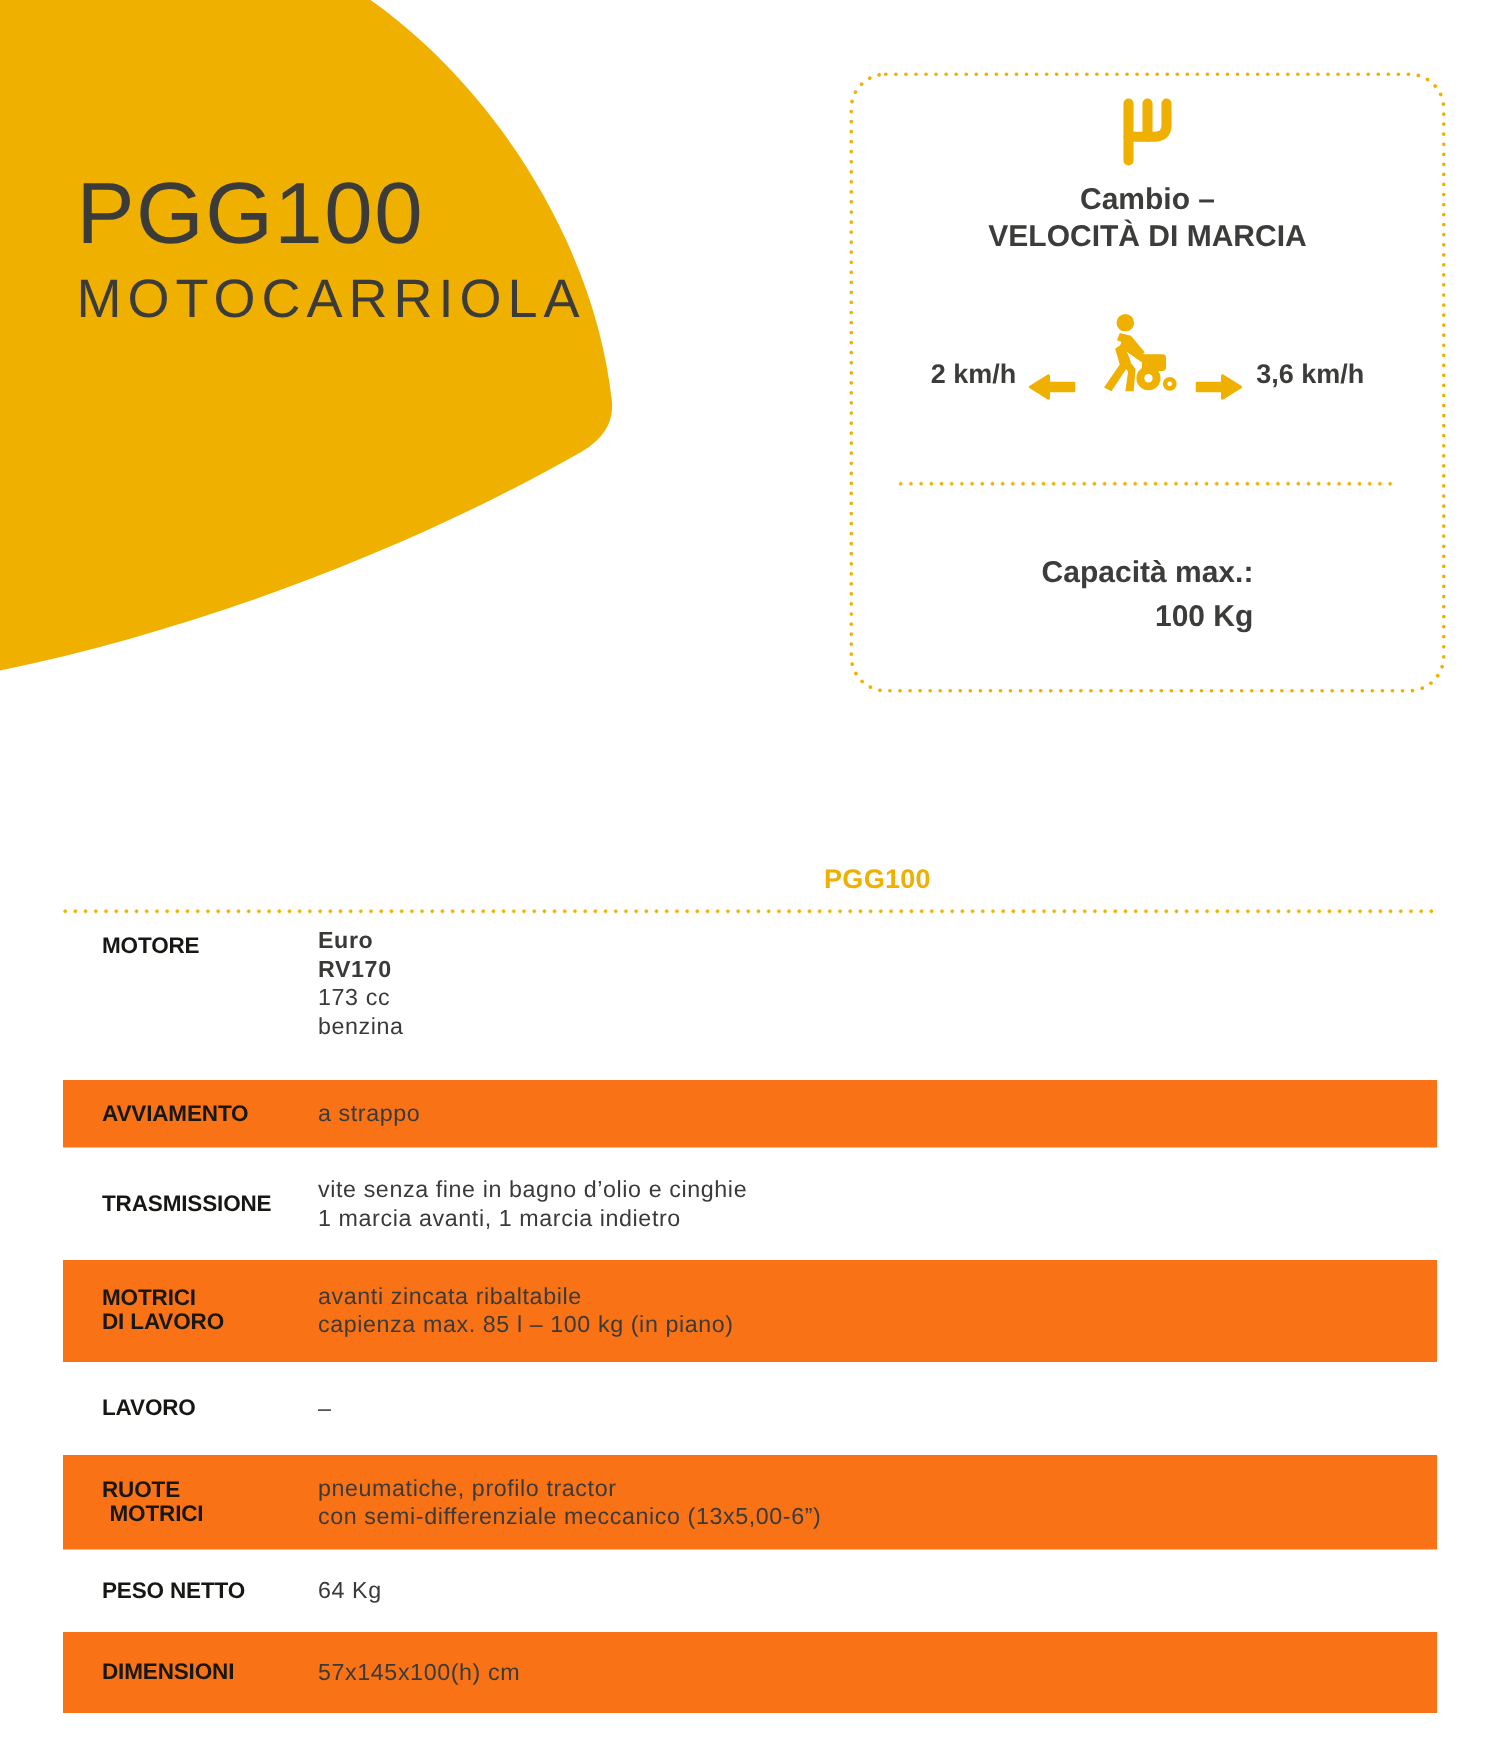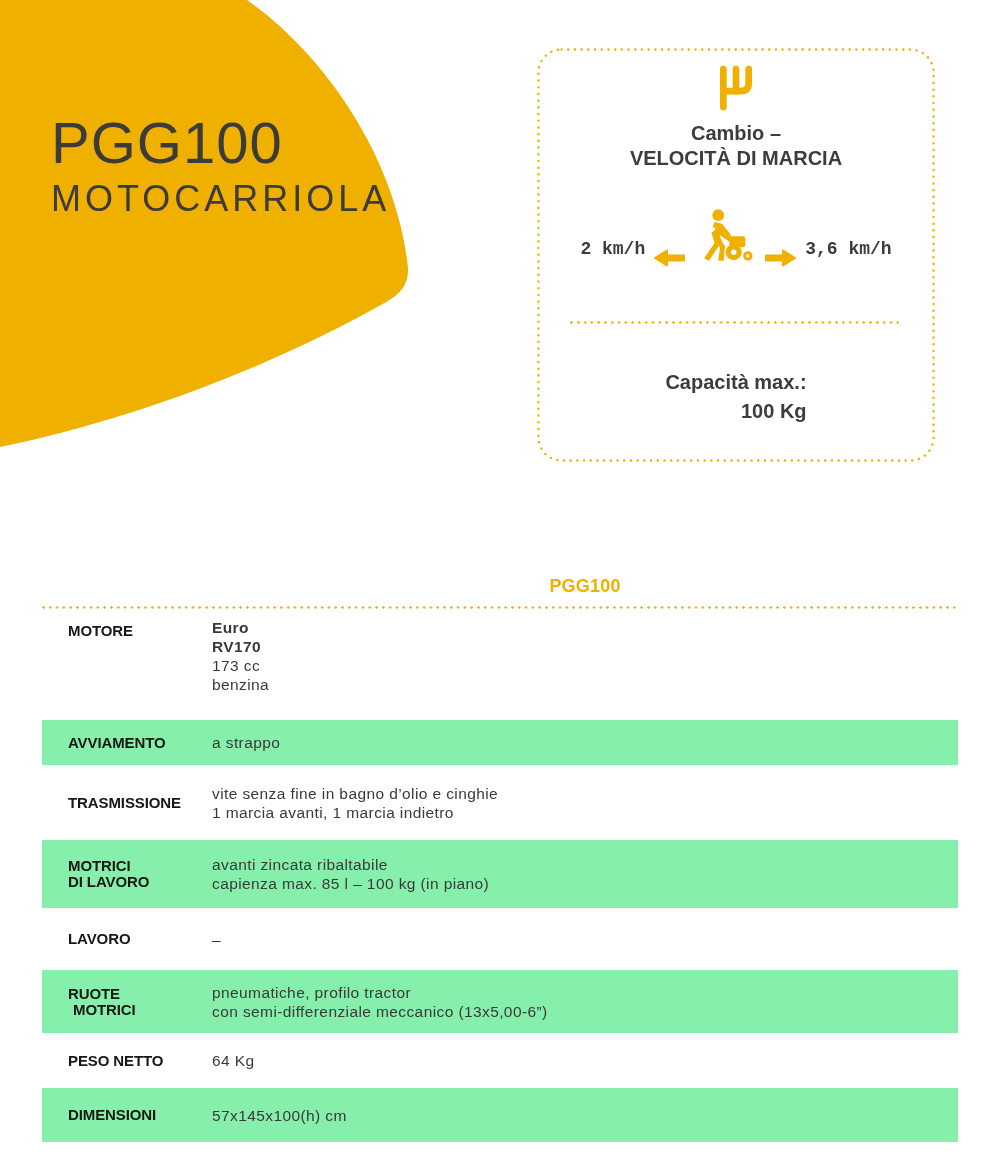--- a/index.html
+++ b/index.html
@@ -6,45 +6,45 @@
   html,body { width:1000px; height:1168px; background:#ffffff;
     font-family:"Liberation Sans", sans-serif; position:relative; overflow:hidden; }
 
   
   .blob { position:absolute; left:0; top:0; width:420px; height:455px; }
   .hero-text { position:absolute; left:51px; top:112px; color:#3b3b3a; }
   .hero-model { font-size:58px; font-weight:500; letter-spacing:1px; line-height:62px; }
   .hero-sub { font-size:36px; letter-spacing:4px; margin-top:4px; }
 
   
-  .card { position:absolute; left:537px; top:48px; width:398px; height:414px; }
+  .card { position:absolute; left:566px; top:48px; width:398px; height:414px; }
   .card-border { position:absolute; inset:0; }
   .card-inner { position:absolute; inset:0; display:flex; flex-direction:column; align-items:center; }
   .gear-icon { margin-top:16px; }
   .card-title { margin-top:9px; text-align:center; font-weight:bold; font-size:20px;
     line-height:25px; color:#3c3c3b; }
-  .speed-row { margin-top:38px; height:58px; display:flex; align-items:flex-start; gap:9px;font-family:Liberation Mono, monospace; }
+  .speed-row { margin-top:38px; height:58px; display:flex; align-items:flex-start; gap:9px; }
   .speed-label { font-weight:bold; font-size:18px; color:#3c3c3b; margin-top:30px; }
   .arrow { margin-top:40px; }
   .dots { height:3px; background-image:radial-gradient(circle at 1.5px 1.5px,#f0b000 1.1px,rgba(0,0,0,0) 1.4px);
     background-size:6.8px 3px; background-repeat:repeat-x; }
   .card-divider { margin-top:54px; width:332px; }
   .capacity { margin-top:44px; text-align:right; font-weight:bold; font-size:20px;
     line-height:29px; color:#3c3c3b; }
 
   
   .spec { position:absolute; left:42px; top:570px; width:916px; }
   .spec-header { height:36px; display:flex; }
   .spec-header .label-cell { width:170px; }
   .spec-header .value-cell { flex:1; text-align:center; font-weight:bold; font-size:18px;
     color:#f0b000; padding-top:7px; letter-spacing:0.2px; }
   .spec-rule { width:916px; }
   .row { display:flex; align-items:center; }
   .row.top { align-items:flex-start; }
-  .row.gray { background:#86efac; }
+  .row.gray { background:#f97316; }
   .label-cell { width:170px; padding-left:26px; font-weight:bold; font-size:15px;
     line-height:16px; color:#171714; letter-spacing:-0.1px; }
   .row.top .label-cell { padding-top:14px; }
   .value-cell { flex:1; text-align:left; font-size:15.5px; line-height:19px;
     color:#3a3a39; letter-spacing:0.4px; }
   .row.top .value-cell { padding-top:9px; }
   .value-cell .b { font-weight:bold; }
   .label-cell .indent { padding-left:5px; }
   .r1{min-height:111px}.r2{min-height:45px}.r3{min-height:75px}.r4{min-height:68px}
   .r5{min-height:62px}.r6{min-height:63px}.r7{min-height:55px}.r8{min-height:54px}

